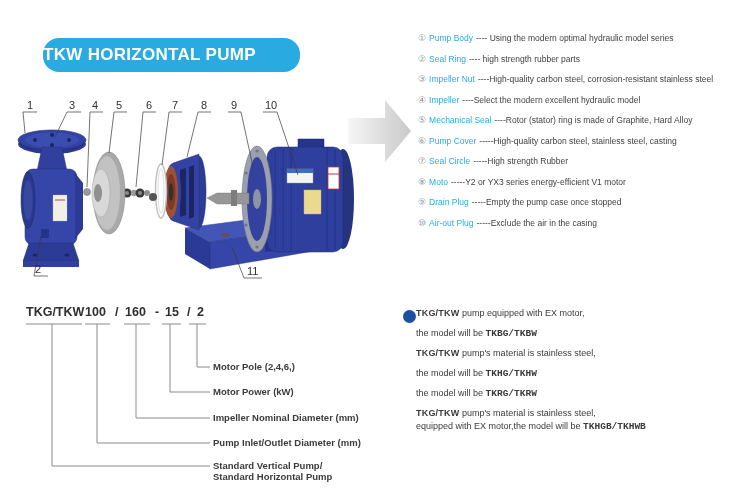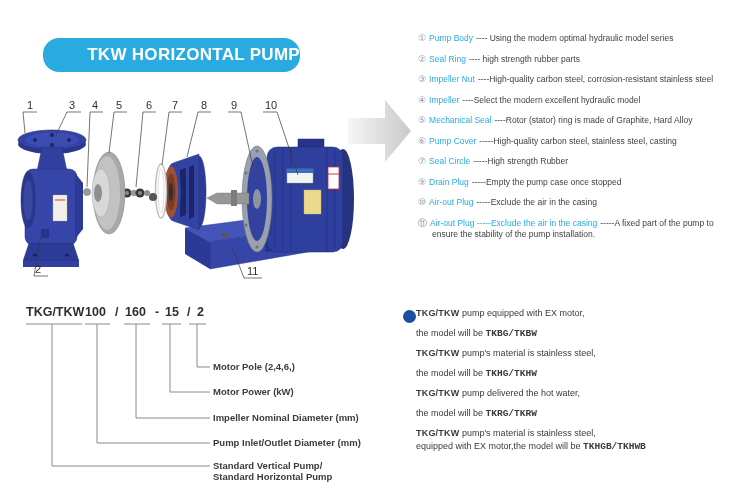--- a/index.html
+++ b/index.html
@@ -1,21 +1,21 @@
 <!DOCTYPE html>
 <html><head>
 <meta charset="utf-8">
 <style>
   html,body{margin:0;padding:0;}
   body{font-family:"Liberation Sans",sans-serif;background:#ffffff;}
   .page{position:relative;width:756px;height:500px;background:#ffffff;overflow:hidden;}
 
   
   .banner{position:absolute;left:43px;top:38px;width:257px;height:34px;background:#29ABE2;
-          border-radius:16px;display:flex;align-items:center;justify-content:flex-end;}
+          border-radius:16px;display:flex;align-items:center;justify-content:flex-start;}
   .banner span{color:#ffffff;font-weight:bold;font-size:17px;letter-spacing:.3px;}
 
   
   .diagram{position:absolute;left:15px;top:95px;width:400px;height:195px;}
   .callout-num{font-size:11px;fill:#2f2f2f;}
   .leader{fill:none;stroke:#3a3a3a;stroke-width:.7;}
 
   
   .parts{position:absolute;left:418px;top:33px;width:334px;}
   .part-row{font-size:8.5px;line-height:10px;margin-bottom:10.5px;color:#3f3f43;white-space:nowrap;}
@@ -183,26 +183,23 @@
   </svg>
 
   <div class="parts">
     <div class="part-row"><span class="pnum">①</span><span class="pname">Pump Body</span><span class="pdesc">---- Using the modern optimal hydraulic model series</span></div>
     <div class="part-row"><span class="pnum">②</span><span class="pname">Seal Ring</span><span class="pdesc">---- high strength rubber parts</span></div>
     <div class="part-row"><span class="pnum">③</span><span class="pname">Impeller Nut</span><span class="pdesc">----High-quality carbon steel, corrosion-resistant stainless steel</span></div>
     <div class="part-row"><span class="pnum">④</span><span class="pname">Impeller</span><span class="pdesc">----Select the modern excellent hydraulic model</span></div>
     <div class="part-row"><span class="pnum">⑤</span><span class="pname">Mechanical Seal</span><span class="pdesc">----Rotor (stator) ring is made of Graphite, Hard Alloy</span></div>
     <div class="part-row"><span class="pnum">⑥</span><span class="pname">Pump Cover</span><span class="pdesc">-----High-quality carbon steel, stainless steel, casting</span></div>
     <div class="part-row"><span class="pnum">⑦</span><span class="pname">Seal Circle</span><span class="pdesc">-----High strength Rubber</span></div>
+    <div class="part-row"><span class="pnum">⑧</span><span class="pname">Moto</span><span class="pdesc">-----Y2 or YX3 series energy-efficient V1 motor</span></div>
     <div class="part-row"><span class="pnum">⑨</span><span class="pname">Drain Plug</span><span class="pdesc">-----Empty the pump case once stopped</span></div>
     <div class="part-row"><span class="pnum">⑩</span><span class="pname">Air-out Plug</span><span class="pdesc">-----Exclude the air in the casing</span></div>
-    <div class="part-row part-cont">
-      <span class="pnum">⑪</span><span class="pname">Air-out Plug -----Exclude the air in the casing</span><span class="pdesc">-----A fixed part of the pump to</span>
-      <div class="pline2">ensure the stability of the pump installation.</div>
-    </div>
   </div>
 
   <svg class="nomenclature" viewBox="0 0 350 195" xmlns="http://www.w3.org/2000/svg">
     <text class="code-txt" x="8" y="20">TKG/TKW</text>
     <text class="code-txt" x="67" y="20">100</text>
     <text class="code-txt" x="97" y="20">/</text>
     <text class="code-txt" x="107" y="20">160</text>
     <text class="code-txt" x="137" y="20">-</text>
     <text class="code-txt" x="147" y="20">15</text>
     <text class="code-txt" x="169" y="20">/</text>
@@ -229,20 +226,19 @@
     <text class="code-label" x="195" y="184">Standard  Horizontal Pump</text>
   </svg>
 
   <div class="notes">
     <div class="bullet"></div>
     <div class="note-lines">
       <div class="note-line"><span class="lead">TKG/TKW</span><span> pump equipped with EX motor,</span><span class="model"></span></div>
       <div class="note-line"><span class="lead"></span><span>the model will be </span><span class="model">TKBG/TKBW</span></div>
       <div class="note-line"><span class="lead">TKG/TKW</span><span> pump's material is stainless steel,</span><span class="model"></span></div>
       <div class="note-line"><span class="lead"></span><span>the model will be </span><span class="model">TKHG/TKHW</span></div>
-      <div class="note-line"><span class="lead">TKG/TKW</span><span> pump delivered the hot water,</span><span class="model"></span></div>
       <div class="note-line"><span class="lead"></span><span>the model will be </span><span class="model">TKRG/TKRW</span></div>
       <div class="note-line tight"><span class="lead">TKG/TKW</span><span> pump's material is stainless steel,</span><span class="model"></span></div>
       <div class="note-line last"><span class="lead"></span><span>equipped with EX motor,the model will be </span><span class="model">TKHGB/TKHWB</span></div>
     </div>
   </div>
 
 </div>
 
 </body></html>

